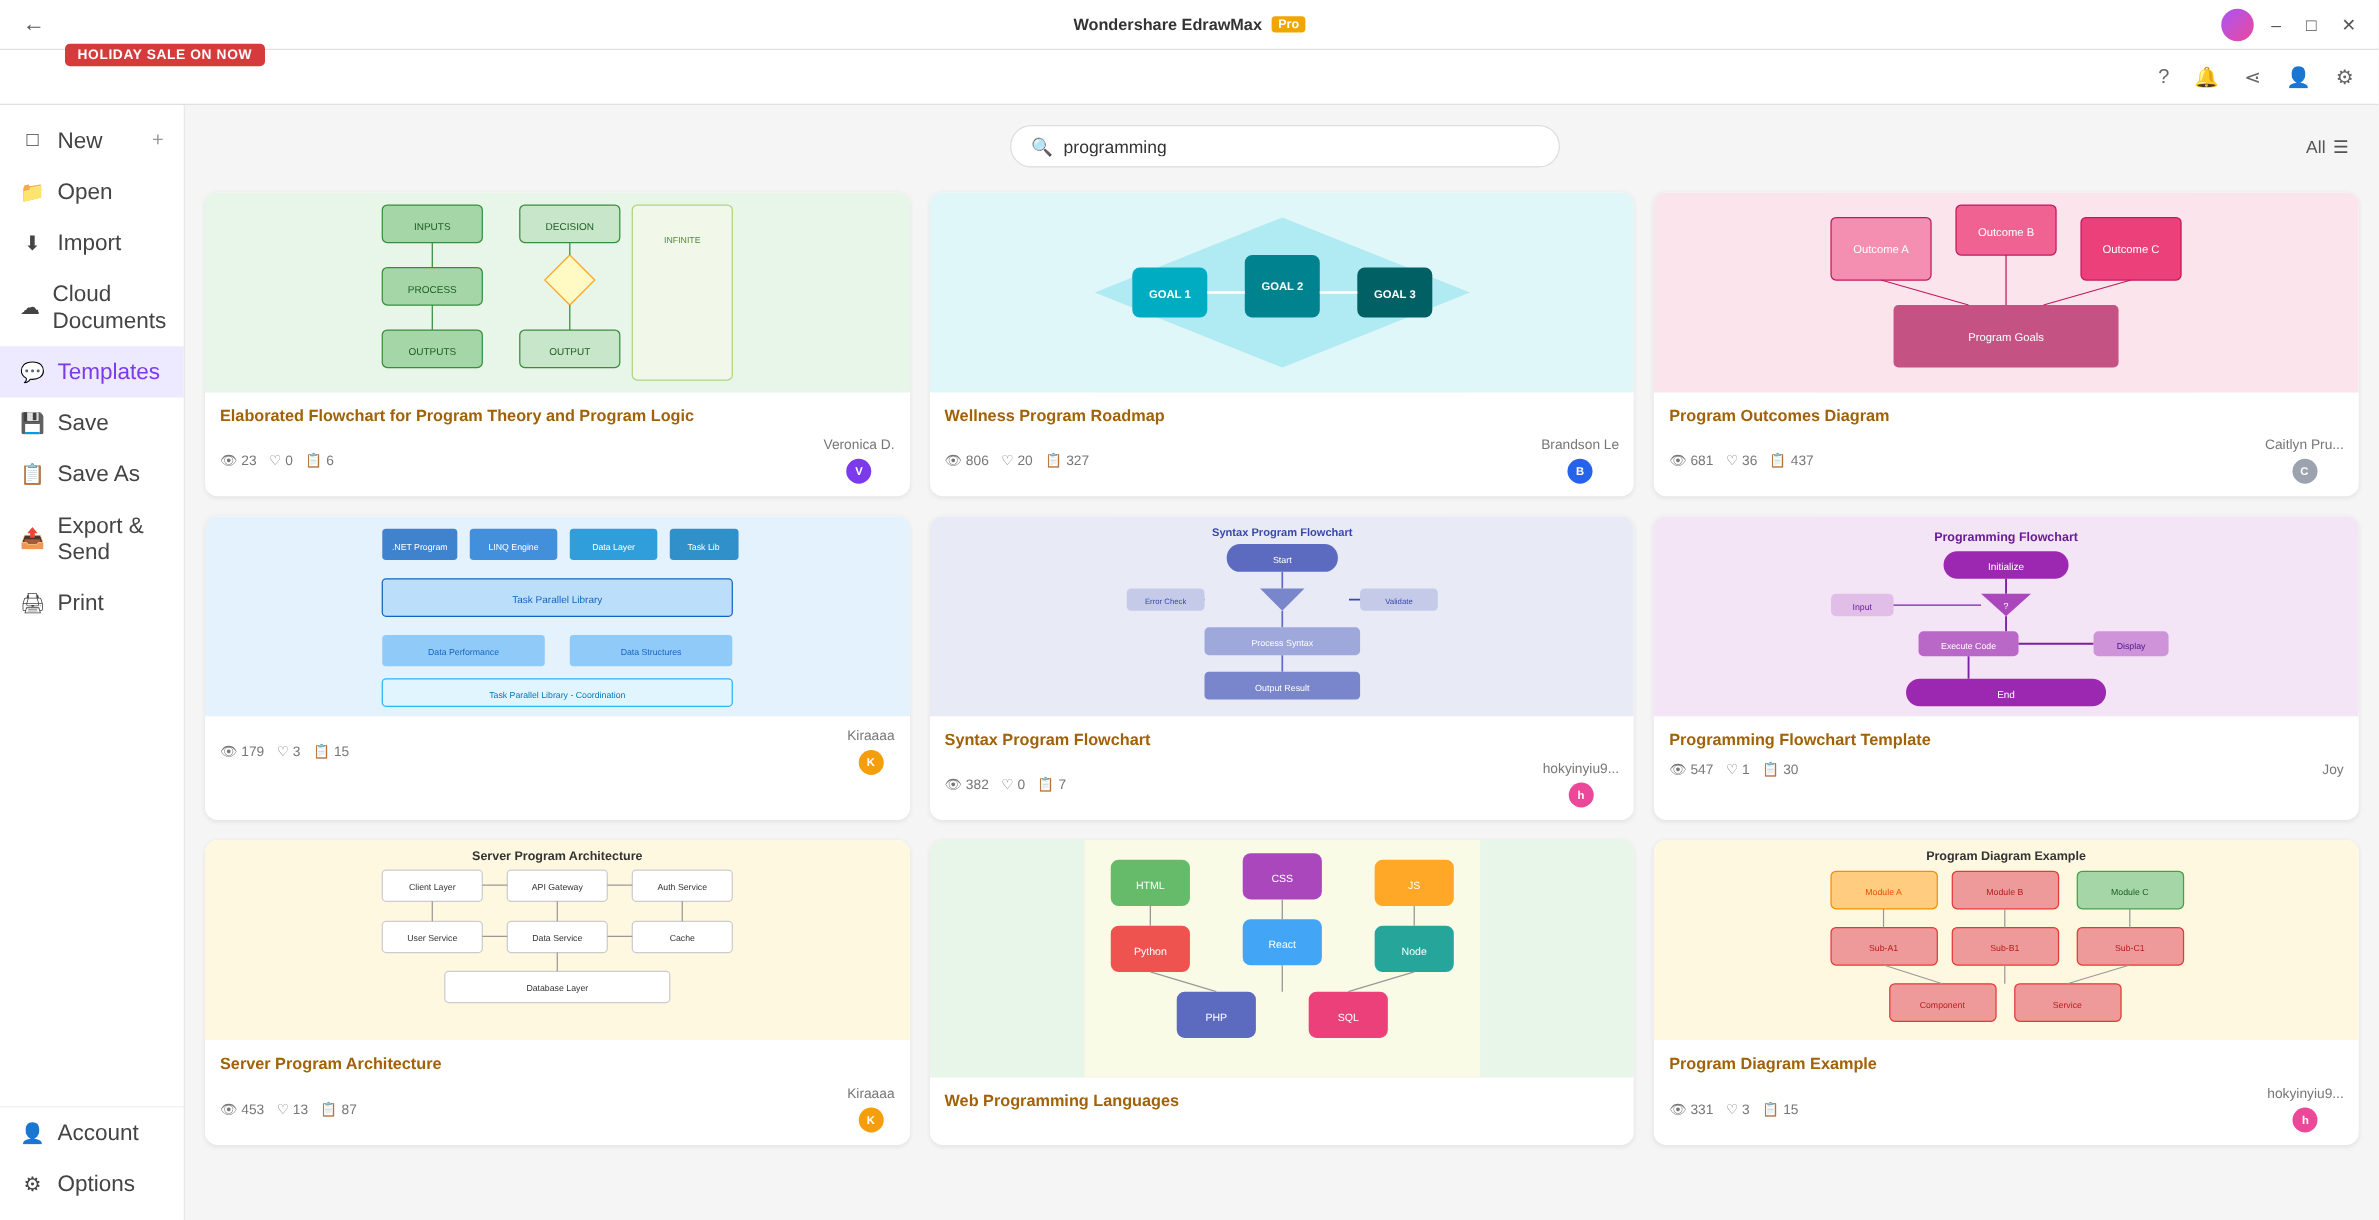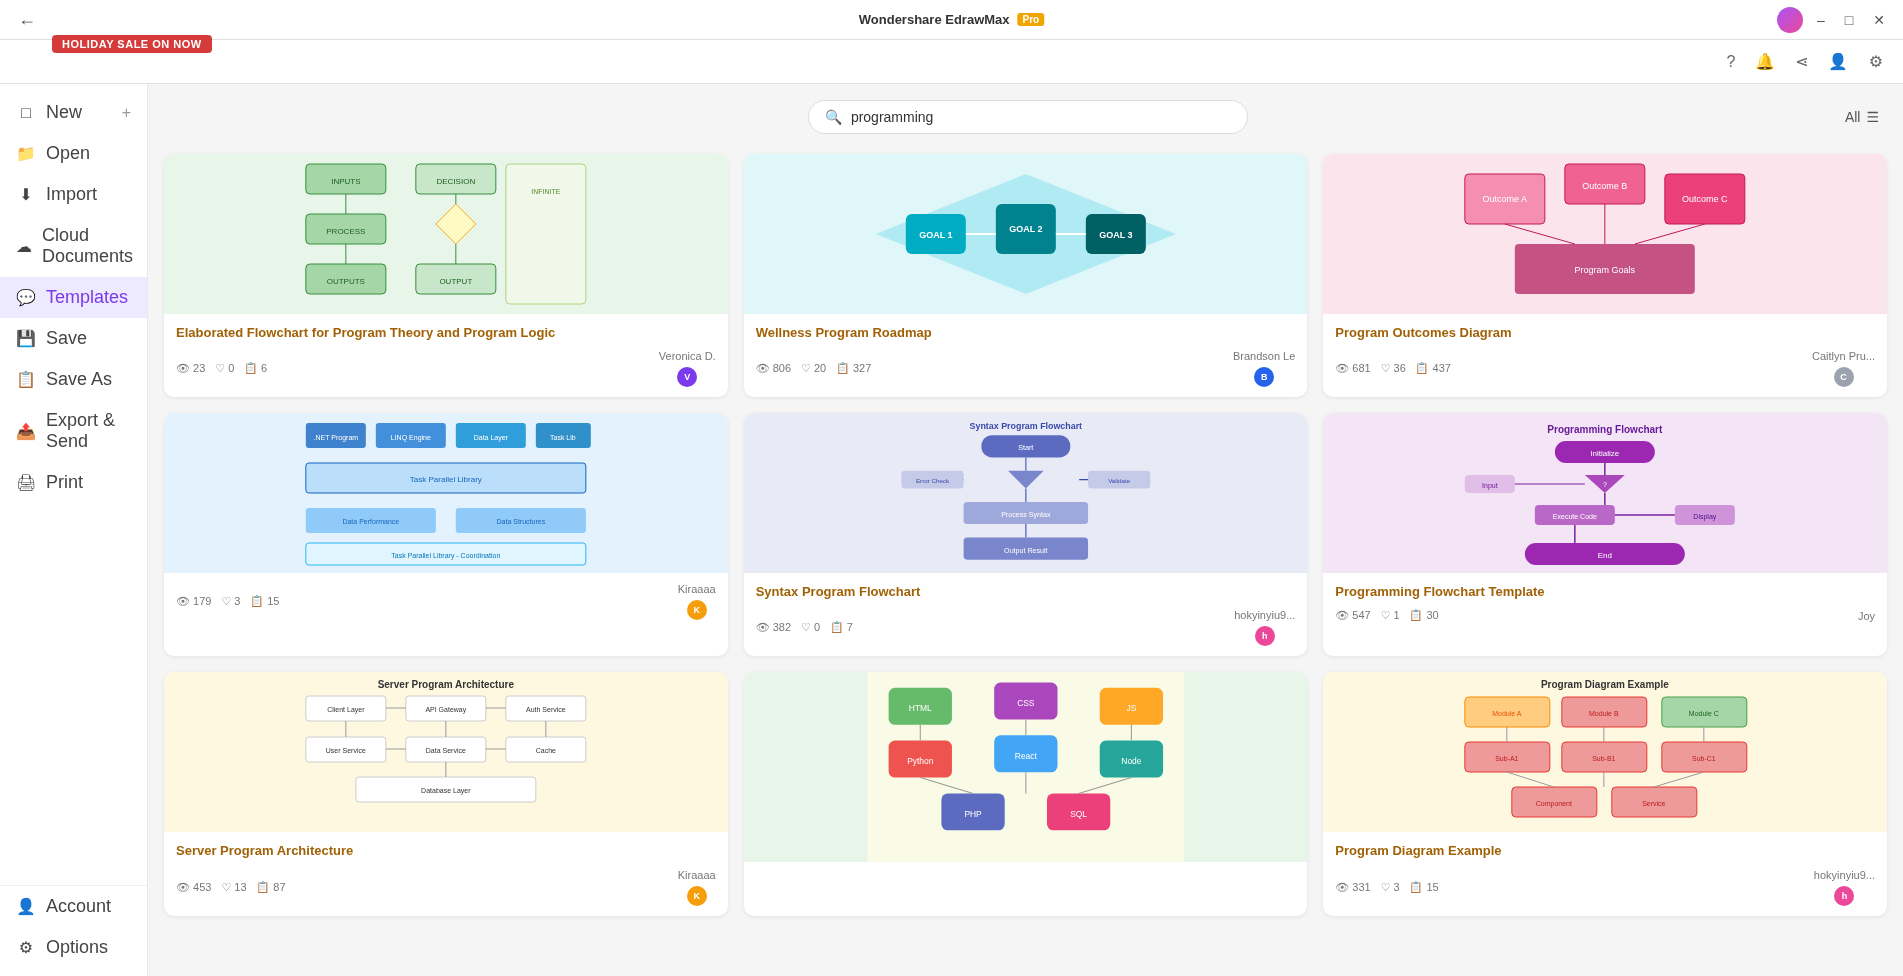--- a/index.html
+++ b/index.html
@@ -485,20 +485,25 @@
             <rect x="170" y="115" width="60" height="35" rx="6" fill="#ec407a"></rect>
             <text x="200" y="137" text-anchor="middle" font-size="8" fill="#fff">SQL</text>
             <line x1="50" y1="50" x2="50" y2="65" stroke="#999" stroke-width="1"></line>
             <line x1="150" y1="45" x2="150" y2="60" stroke="#999" stroke-width="1"></line>
             <line x1="250" y1="50" x2="250" y2="65" stroke="#999" stroke-width="1"></line>
             <line x1="50" y1="100" x2="100" y2="115" stroke="#999" stroke-width="1"></line>
             <line x1="150" y1="95" x2="150" y2="115" stroke="#999" stroke-width="1"></line>
             <line x1="250" y1="100" x2="200" y2="115" stroke="#999" stroke-width="1"></line>
           </svg>
         </div>
+        <div class="card-info">
+          <div class="card-title">Web Programming Languages</div>
+          <div class="card-meta">
+          </div>
+        </div>
       </div>
 
       <div class="card">
         <div class="card-thumb" style="background:#fff8e1;">
           <svg viewBox="0 0 300 160" xmlns="http://www.w3.org/2000/svg">
             <rect x="0" y="0" width="300" height="160" fill="#fff8e1"></rect>
             <text x="150" y="16" text-anchor="middle" font-size="10" fill="#333" font-weight="bold">Program Diagram Example</text>
             <rect x="10" y="25" width="85" height="30" rx="4" fill="#ffcc80" stroke="#fb8c00" stroke-width="1"></rect>
             <text x="52" y="44" text-anchor="middle" font-size="7" fill="#e65100">Module A</text>
             <rect x="107" y="25" width="85" height="30" rx="4" fill="#ef9a9a" stroke="#e53935" stroke-width="1"></rect>

